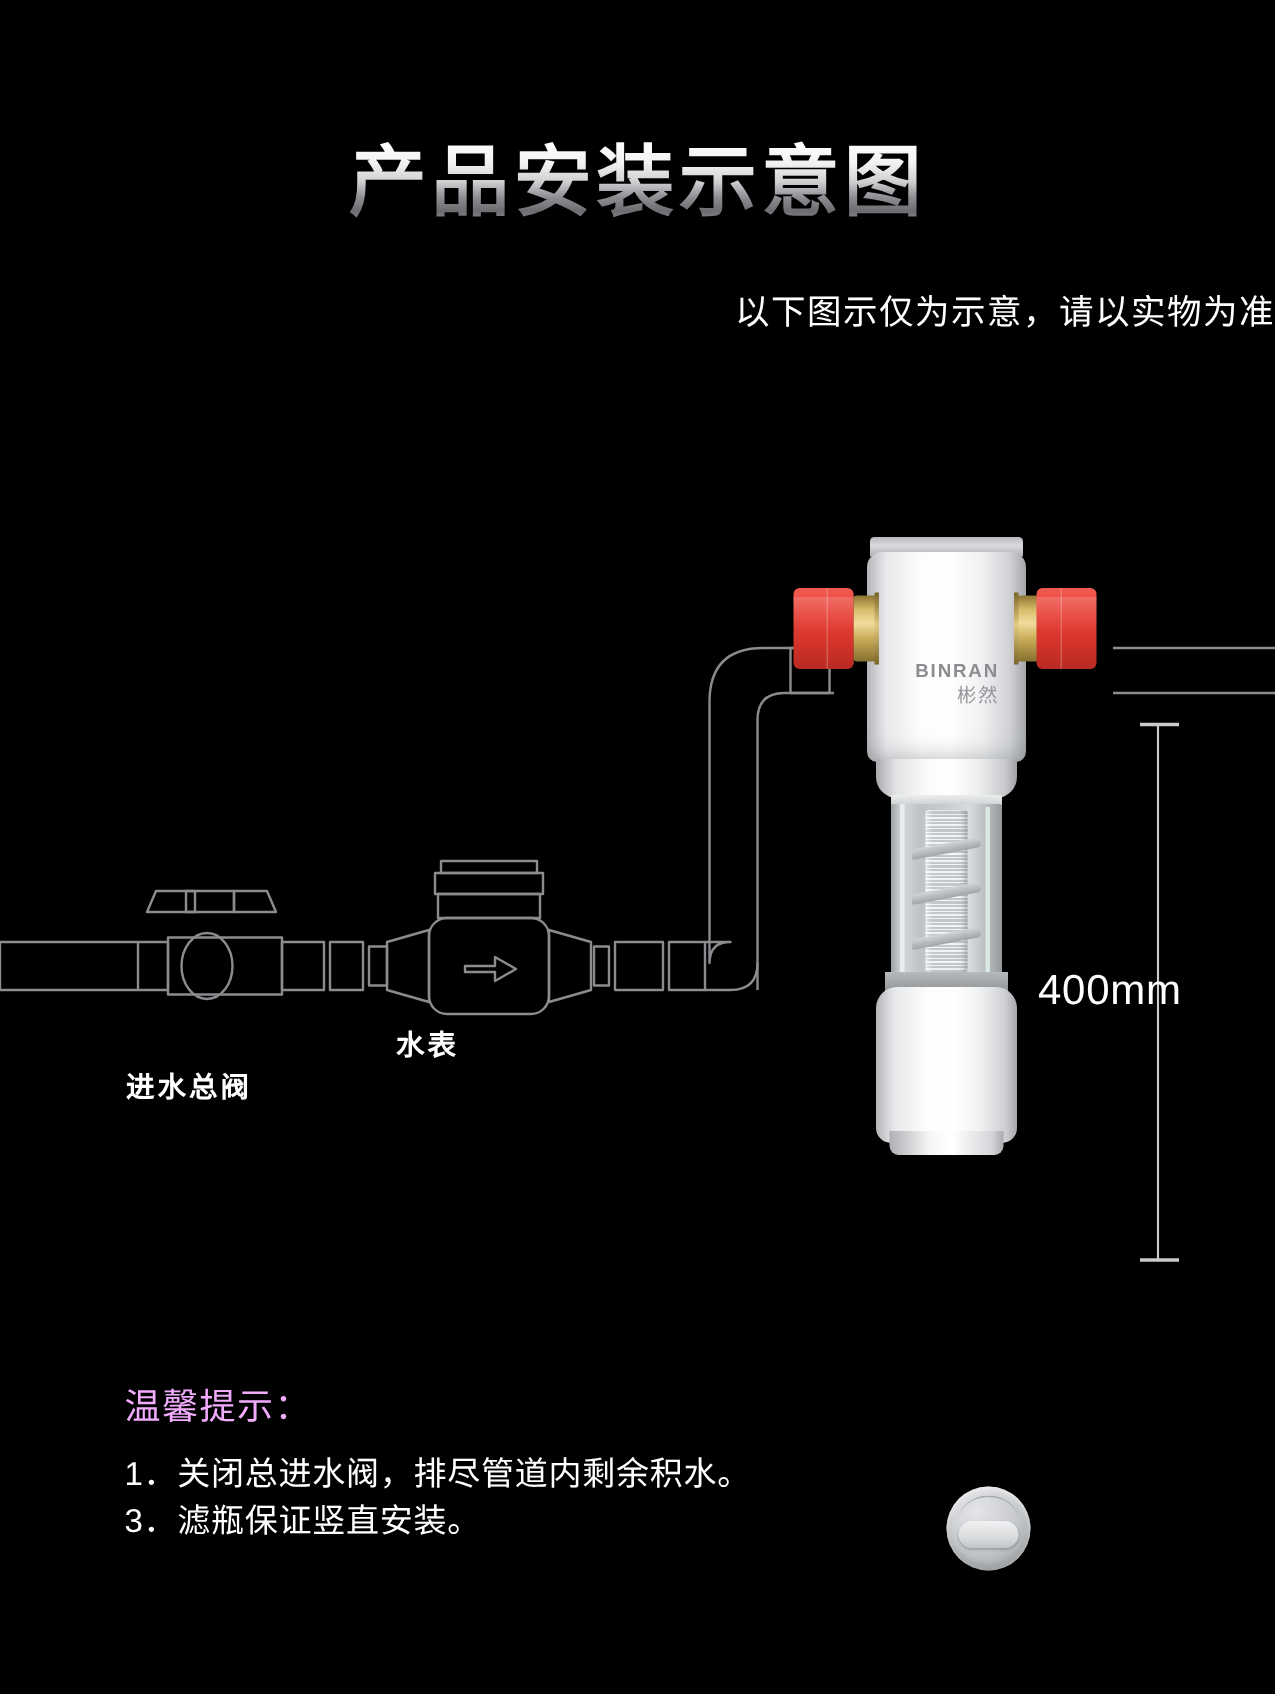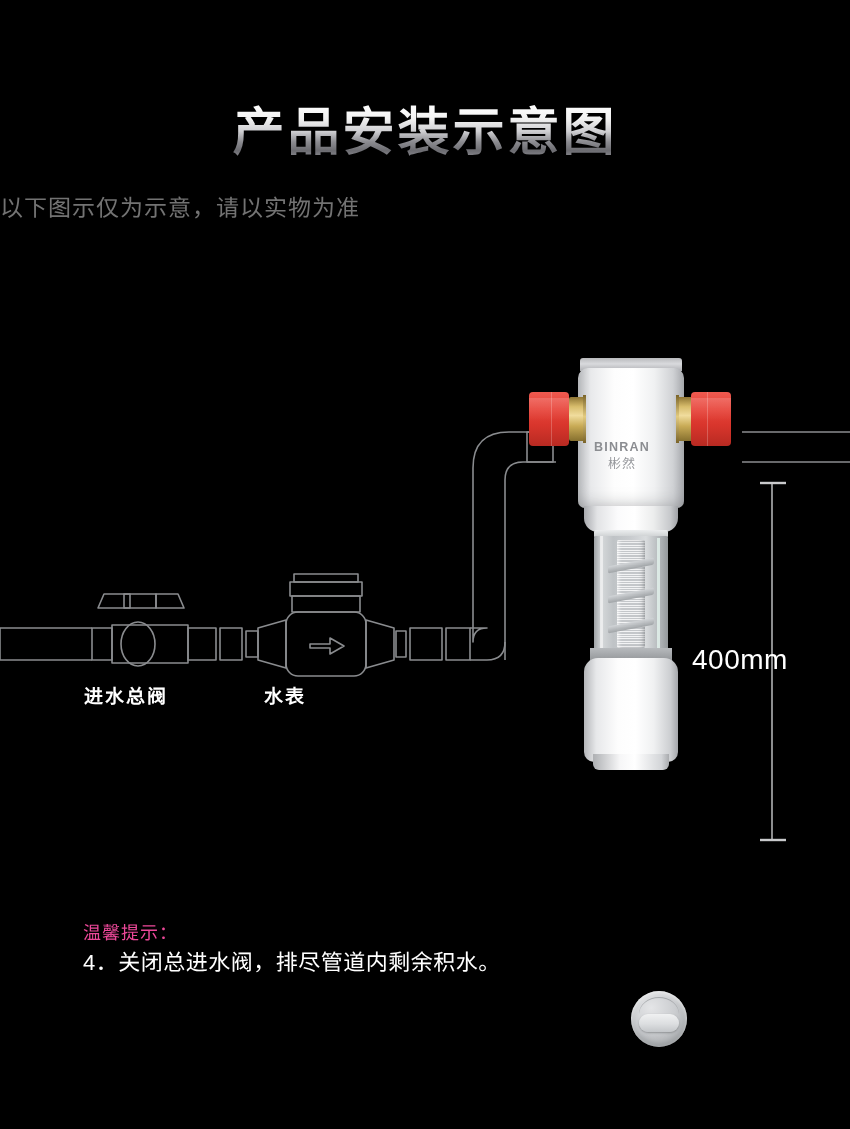--- a/index.html
+++ b/index.html
@@ -6,30 +6,30 @@
   html,body{margin:0;padding:0;background:#000;}
   body{
     width:850px;height:1129px;position:relative;overflow:hidden;
     font-family:"Liberation Sans","DejaVu Sans",sans-serif;
     color:#fff;
   }
   .stage{position:absolute;inset:0;width:850px;height:1129px;}
 
   
   .title{
-    position:absolute;left:0;top:104px;width:850px;text-align:center;
+    position:absolute;left:0;top:94px;width:850px;text-align:center;
     font-size:52px;font-weight:bold;letter-spacing:3px;line-height:1.1;
     background:linear-gradient(180deg,#ffffff 0%,#f2f2f2 26%,#cfcfd2 48%,#8d8d92 66%,#6c6c71 82%,#9a9aa0 100%);
     -webkit-background-clip:text;background-clip:text;
     -webkit-text-fill-color:transparent;color:transparent;
     white-space:nowrap;
   }
   .subtitle{
-    position:absolute;left:0;top:189px;width:850px;text-align:left;
-    font-size:23px;color:#737373;letter-spacing:1px;white-space:nowrap;
+    position:absolute;left:0;top:189px;width:850px;text-align:right;
+    font-size:23px;color:#ffffff;letter-spacing:1px;white-space:nowrap;
   }
 
   
   .schematic{position:absolute;left:0;top:340px;width:850px;height:400px;}
 
   
   .product{position:absolute;left:556px;top:358px;width:150px;height:420px;}
 
   
   .cap{
@@ -42,21 +42,21 @@
     border-radius:10px 10px 7px 7px;
     background:linear-gradient(90deg,#b9bbbe 0%,#e8e9eb 12%,#fdfdfd 34%,#ffffff 52%,#f0f1f2 72%,#cfd1d4 90%,#a9abaf 100%);
     box-shadow:inset 0 -10px 16px -8px rgba(120,122,126,.55);
   }
   .head-shoulder{
     position:absolute;left:28px;top:148px;width:94px;height:26px;
     border-radius:0 0 14px 14px;
     background:linear-gradient(90deg,#a8aaae 0%,#e2e3e5 14%,#fbfbfc 36%,#ffffff 54%,#eceded 74%,#c6c8cb 92%,#9fa1a5 100%);
   }
   .brandbox{
-    position:absolute;left:22px;top:82px;width:88px;text-align:center;
+    position:absolute;left:22px;top:82px;width:88px;text-align:right;
     line-height:1.25;pointer-events:none;
   }
   .brand-en{font-size:12.5px;letter-spacing:1.2px;color:#8b8d91;font-weight:600;}
   .brand-cn{font-size:13px;letter-spacing:1px;color:#96989c;}
 
   
   .nut{
     position:absolute;top:39px;width:16px;height:44px;
     background:linear-gradient(180deg,#8e7433 0%,#d8bd6c 22%,#f0dc9d 42%,#c9ab56 66%,#86702f 100%);
     border-radius:2px;
@@ -146,26 +146,26 @@
   .dimlabel{
     position:absolute;left:692px;top:644px;font-size:28px;color:#ffffff;
     letter-spacing:.5px;white-space:nowrap;
   }
 
   
   .piplabel{
     position:absolute;font-size:19px;color:#ffffff;font-weight:bold;
     letter-spacing:2px;white-space:nowrap;
   }
-  #lbl-valve{left:84px;top:681px;}
+  #lbl-valve{left:84px;top:709px;}
   #lbl-meter{left:264px;top:681px;}
 
   
   .notes{position:absolute;left:83px;top:918px;width:700px;}
-  .notes-title{font-size:18px;color:#ec4899;letter-spacing:1px;margin-bottom:3px;}
+  .notes-title{font-size:24px;color:#f0abfc;letter-spacing:1px;margin-bottom:14px;}
   .note{
     font-size:22px;color:#fff;line-height:1.42;letter-spacing:.5px;
     white-space:pre-wrap;
   }
 </style>
 </head>
 <body>
 
 <div class="stage">
 
@@ -279,16 +279,17 @@
       <line x1="760" y1="840" x2="786" y2="840" stroke-width="2.4"></line>
     </g>
   </svg>
   <div class="dimlabel">400mm</div>
 
   <div class="piplabel" id="lbl-valve">进水总阀</div>
   <div class="piplabel" id="lbl-meter">水表</div>
 
   <div class="notes">
     <div class="notes-title">温馨提示：</div>
-    <div class="note">4．关闭总进水阀，排尽管道内剩余积水。</div>
+    <div class="note">1．关闭总进水阀，排尽管道内剩余积水。</div>
+    <div class="note">3．滤瓶保证竖直安装。</div>
   </div>
 
 </div>
 
 </body></html>

